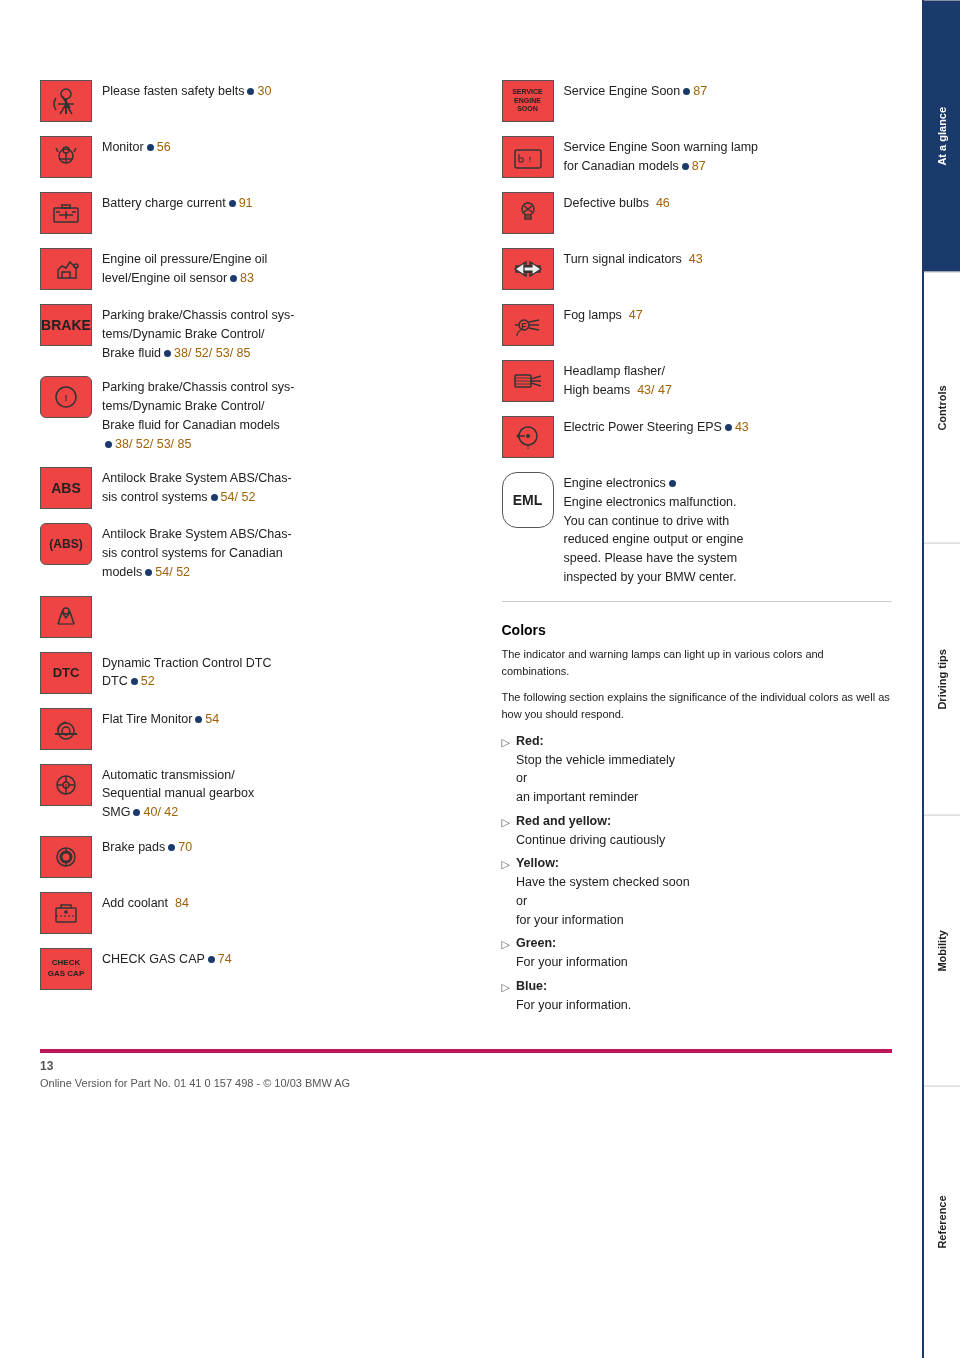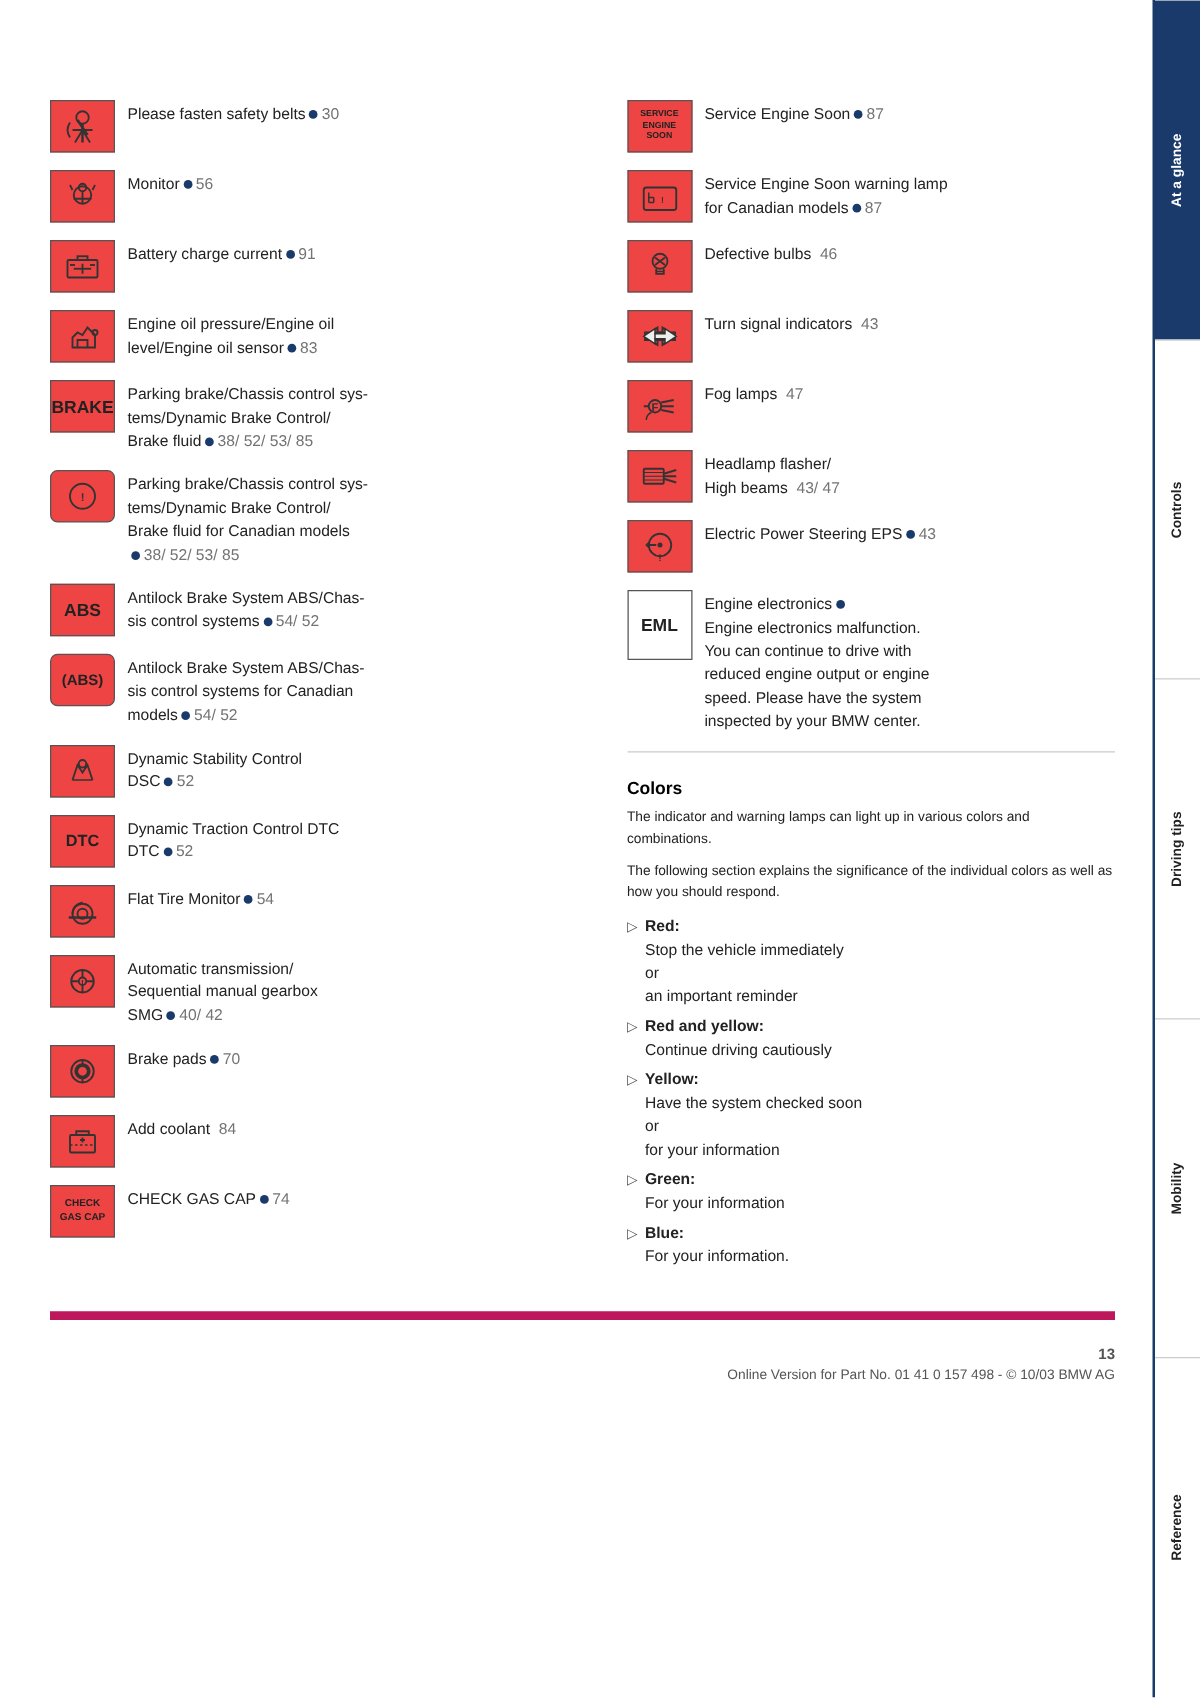--- a/index.html
+++ b/index.html
@@ -102,21 +102,21 @@
       line-height: 1.2;
     }
 
     .indicator-text {
       font-size: 12.5px;
       line-height: 1.5;
       padding-top: 2px;
     }
 
     .indicator-text a, .indicator-text .page-link {
-      color: #737373;
+      color: #a16207;
       text-decoration: none;
       font-weight: normal;
     }
 
     .bullet-dot {
       display: inline-block;
       width: 7px;
       height: 7px;
       border-radius: 50%;
       background: #1a3a6b;
@@ -155,26 +155,26 @@
       font-size: 11px;
       color: #555;
       flex-shrink: 0;
     }
 
     .color-label {
       font-weight: bold;
     }
 
     .page-footer {
-      text-align: right;
+      text-align: left;
       margin-top: 30px;
       font-size: 11px;
       color: #555;
-      border-top: 7px solid #be185d;
-      padding-top: 20px;
+      border-top: 4px solid #be185d;
+      padding-top: 6px;
     }
 
     .page-number {
       font-size: 12px;
       font-weight: bold;
       margin-bottom: 4px;
     }
 
     
     .icon-svg {
@@ -311,23 +311,20 @@
           </div>
         </div>
 
         <div class="indicator-row">
           <div class="icon-box">
             <svg class="icon-svg" viewBox="0 0 36 30" fill="none" xmlns="http://www.w3.org/2000/svg">
               <path d="M10 22 L14 10 L18 16 L22 10 L26 22" stroke="#333" stroke-width="1.5" fill="none"></path>
               <circle cx="18" cy="9" r="3" stroke="#333" stroke-width="1.5" fill="none"></circle>
               <line x1="10" y1="22" x2="26" y2="22" stroke="#333" stroke-width="1.2"></line>
             </svg>
-          </div>
-          <div class="indicator-text">
-            Dynamic Stability Control<br>DSC<span class="bullet-dot"></span><span class="page-link">52</span>
           </div>
         </div>
 
         <div class="indicator-row">
           <div class="icon-box small-text" style="font-size:13px;font-weight:bold;">DTC</div>
           <div class="indicator-text">
             <span>Dynamic Traction Control DTC</span><br>DTC<span class="bullet-dot"></span><span class="page-link">52</span>
           </div>
         </div>
 
@@ -495,21 +492,21 @@
               <path d="M15 14 L8 14" stroke="#333" stroke-width="1.5"></path>
               <path d="M9 12 L7 14 L9 16" stroke="#333" stroke-width="1.2" fill="none"></path>
             </svg>
           </div>
           <div class="indicator-text">
             Electric Power Steering EPS<span class="bullet-dot"></span><span class="page-link">43</span>
           </div>
         </div>
 
         <div class="eml-section">
-          <div class="eml-icon small-text" style="font-size:14px;font-weight:bold;">EML</div>
+          <div class="eml-icon small-text" style="font-size:14px;font-weight:bold;border-radius:15px;">EML</div>
           <div class="indicator-text">
             Engine electronics<span class="bullet-dot"></span><br>
             Engine electronics malfunction.<br>
             You can continue to drive with<br>
             reduced engine output or engine<br>
             speed. Please have the system<br>
             inspected by your BMW center.
           </div>
         </div>
 

